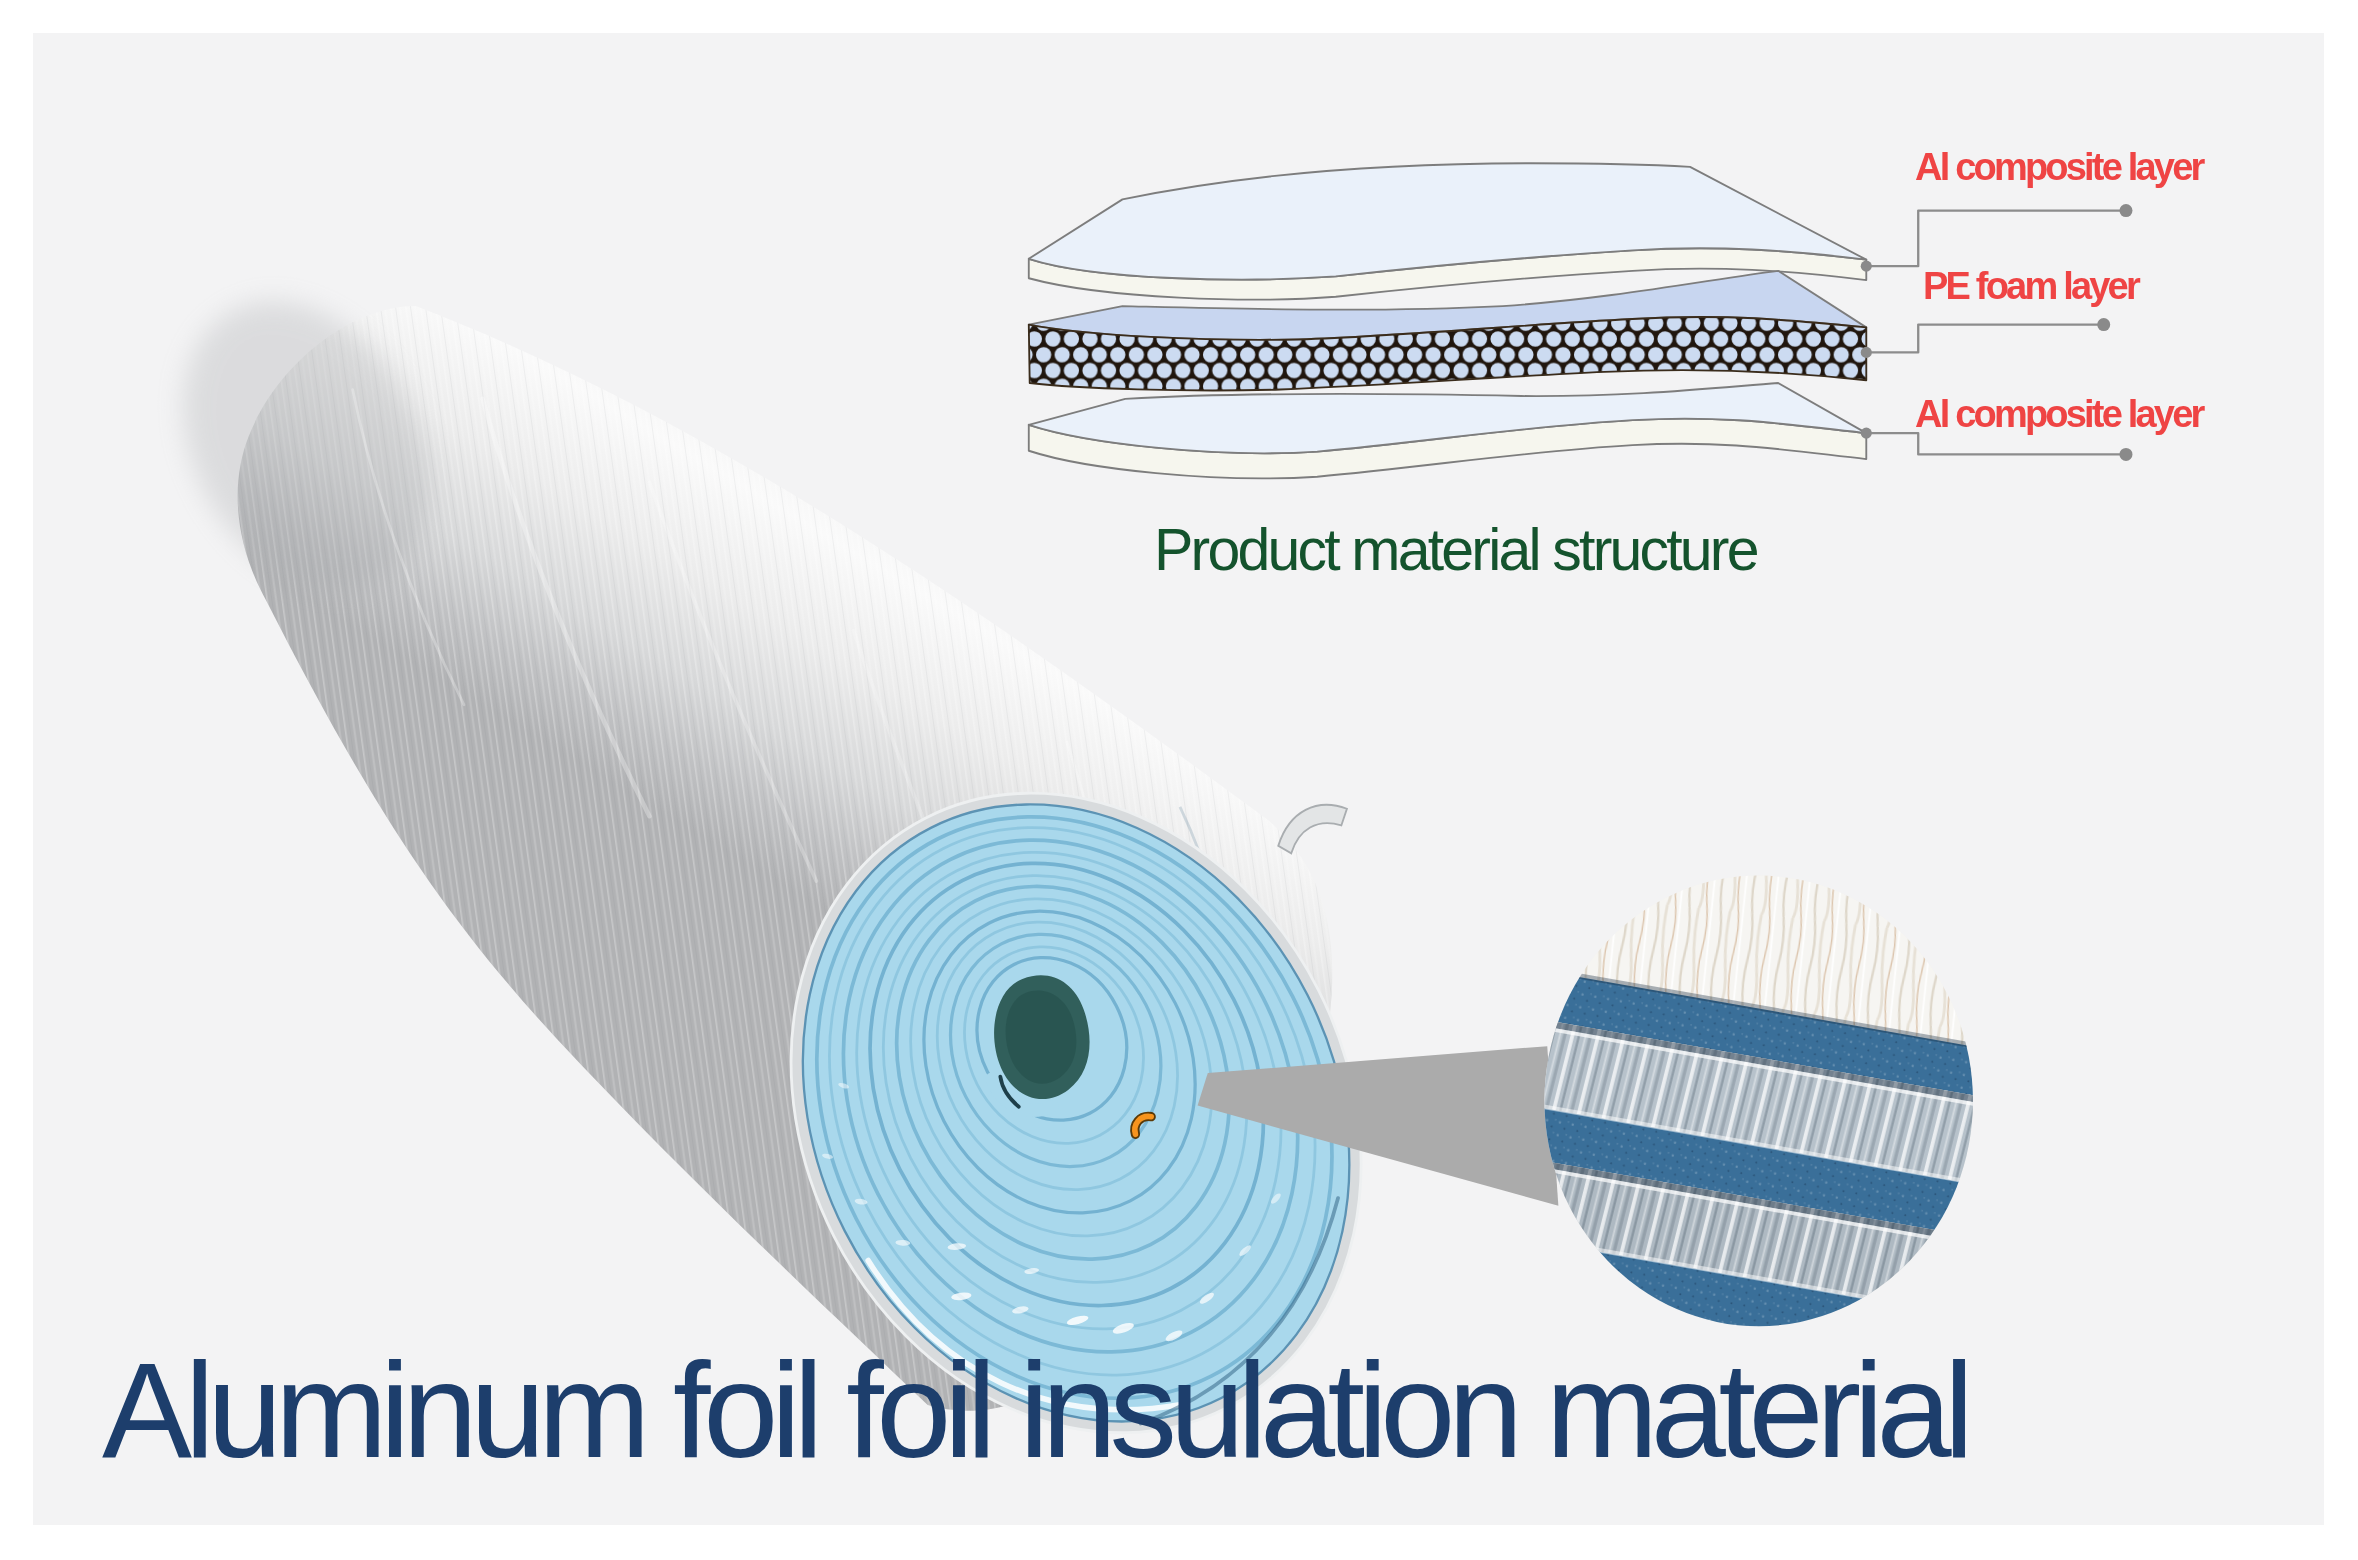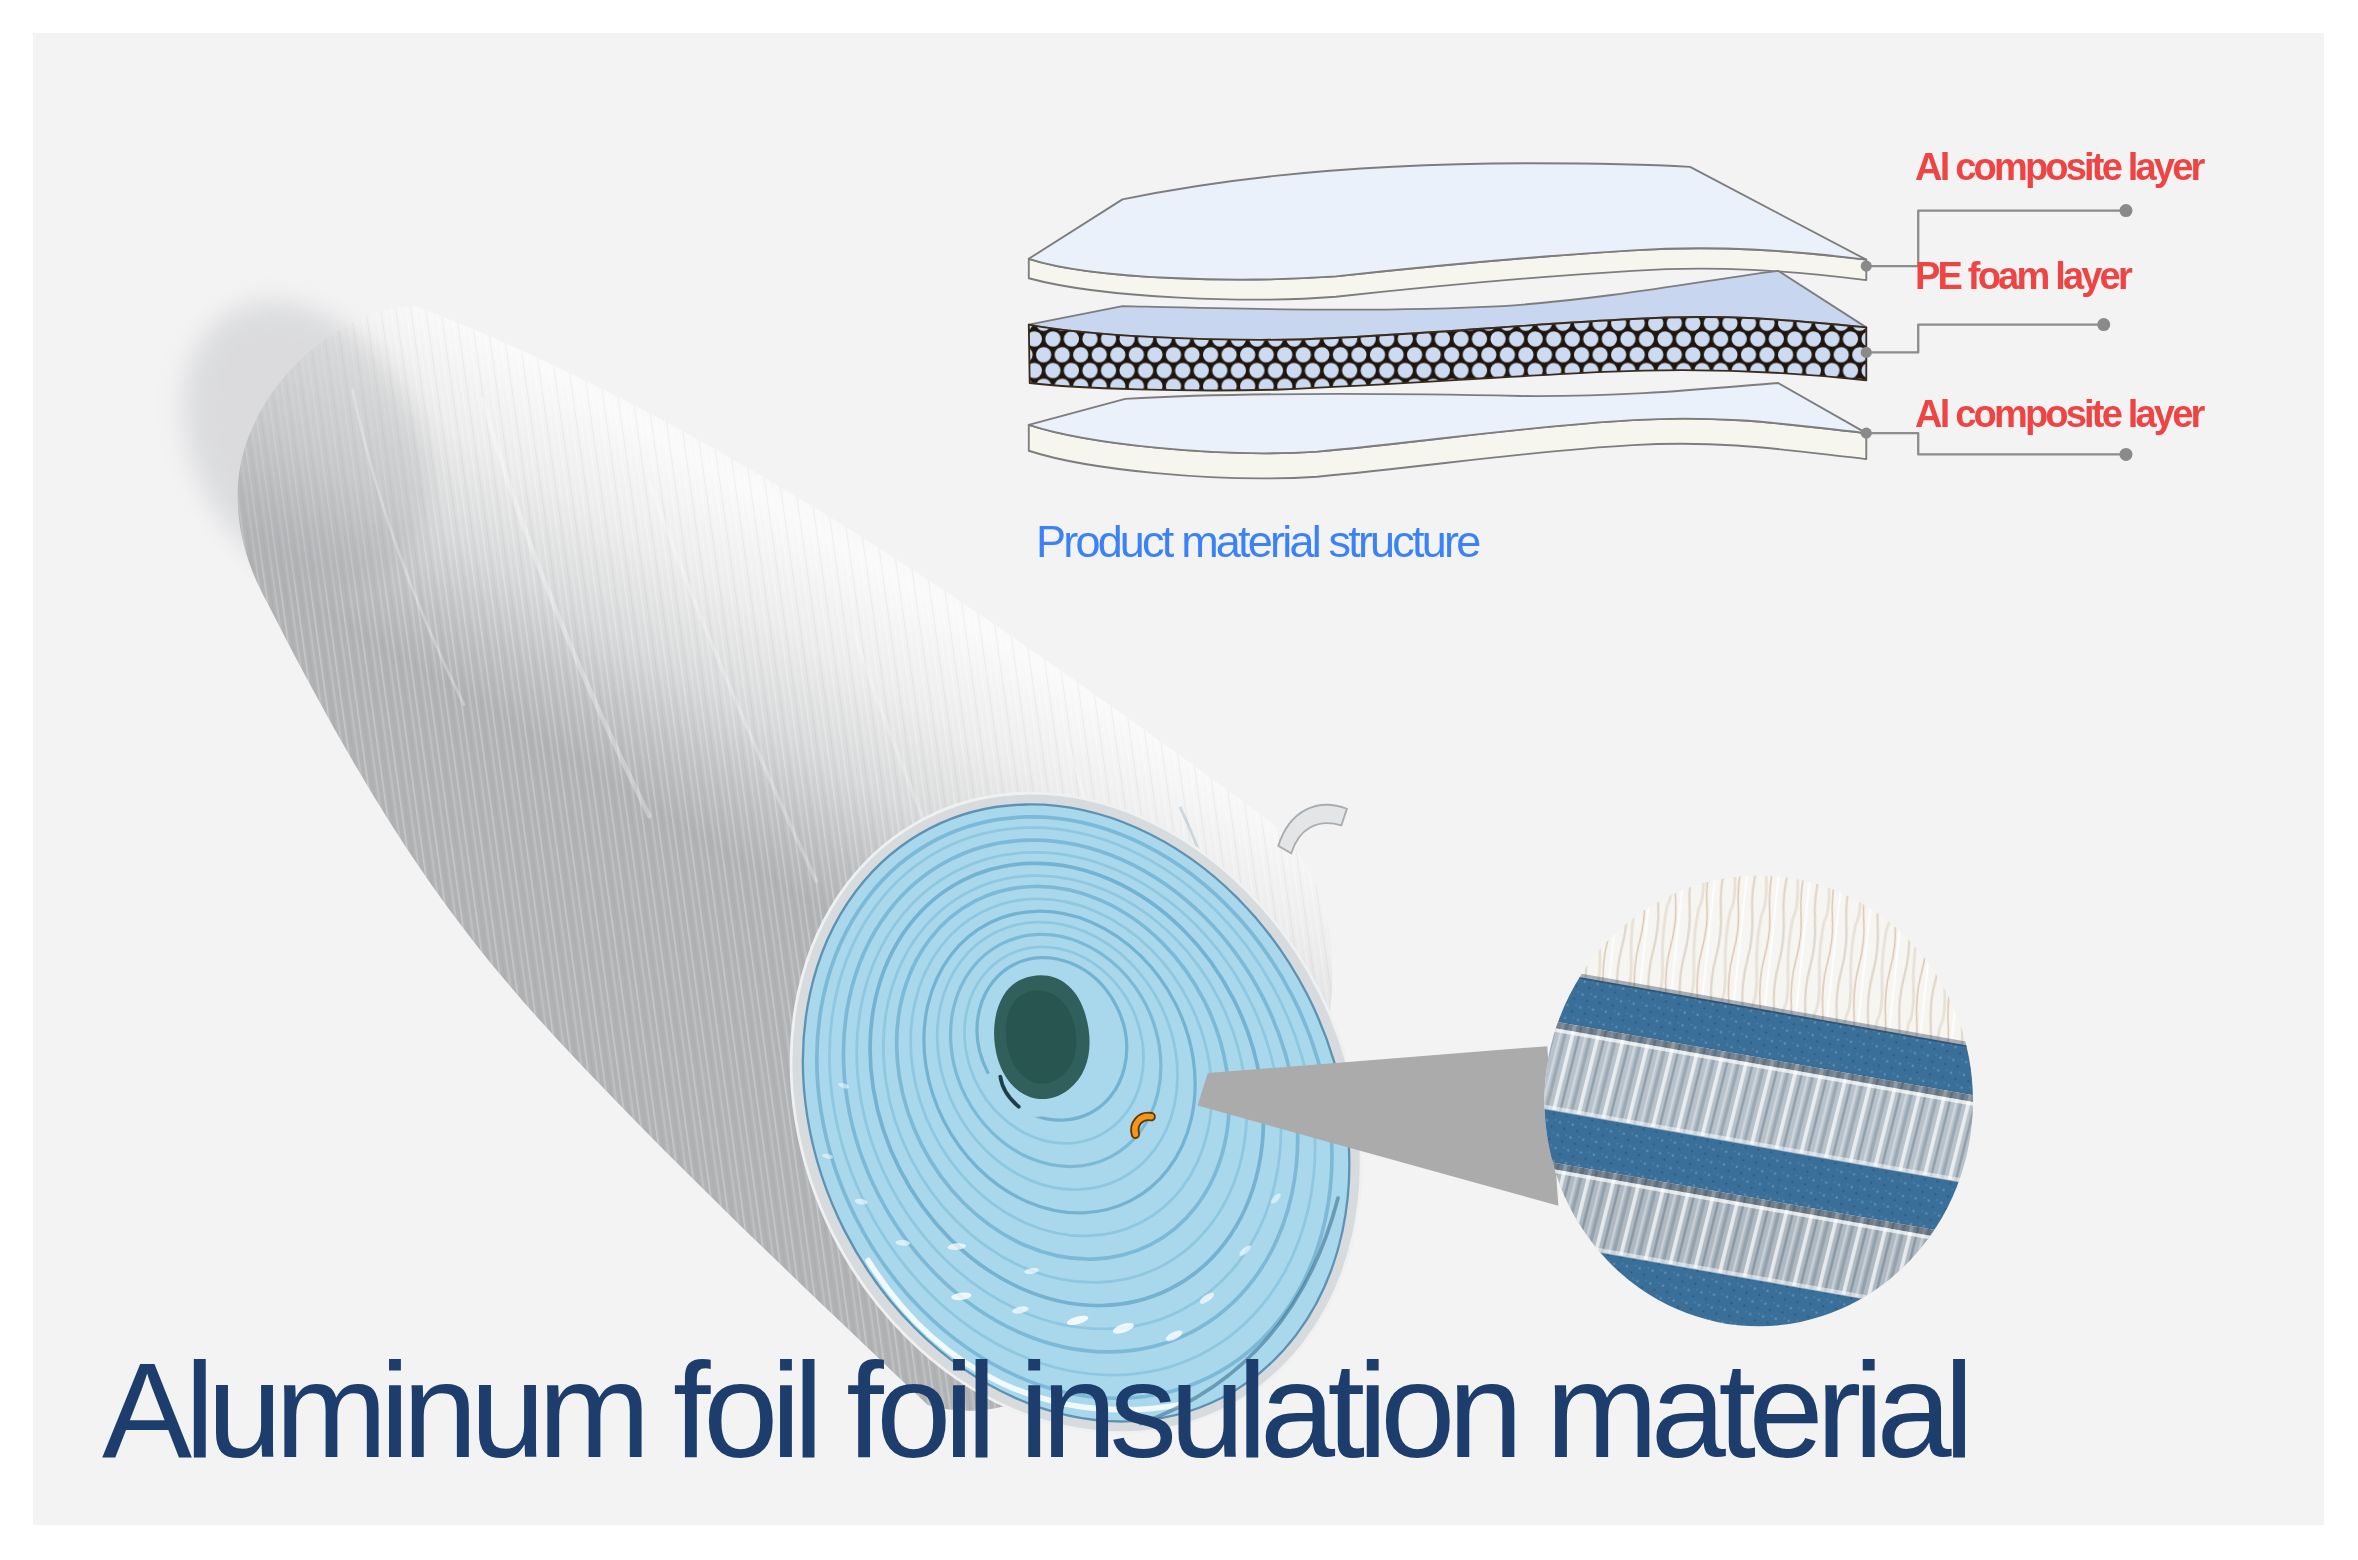--- a/index.html
+++ b/index.html
@@ -10,24 +10,24 @@
   .panel{
     position:absolute;left:33px;top:33px;width:2291px;height:1492px;
     background:#f3f3f4;
   }
   .stage-svg{position:absolute;left:0;top:0;width:2359px;height:1560px;}
   .txt{position:absolute;white-space:nowrap;color:#1a1a1a;}
   .layer-label{
     left:1915px;font-size:38px;letter-spacing:-2.8px;color:#ef4444;font-weight:bold;
   }
   #label-al-top{top:146px;}
-  #label-pe{top:255px;}
+  #label-pe{top:265px;margin-left:8px;}
   #label-al-bottom{top:393px;}
   .caption{
-    left:1036px;top:516px;font-size:45px;letter-spacing:-2.8px;color:#3b82f6;
+    left:1154px;top:516px;font-size:59px;letter-spacing:-2.8px;color:#14532d;
   }
   .main-title{
     left:102px;top:1333px;font-size:135px;letter-spacing:-7.4px;color:#1d3e6c;
     font-weight:400;
   }
 </style>
 </head>
 <body>
 
 <div class="panel"></div>

